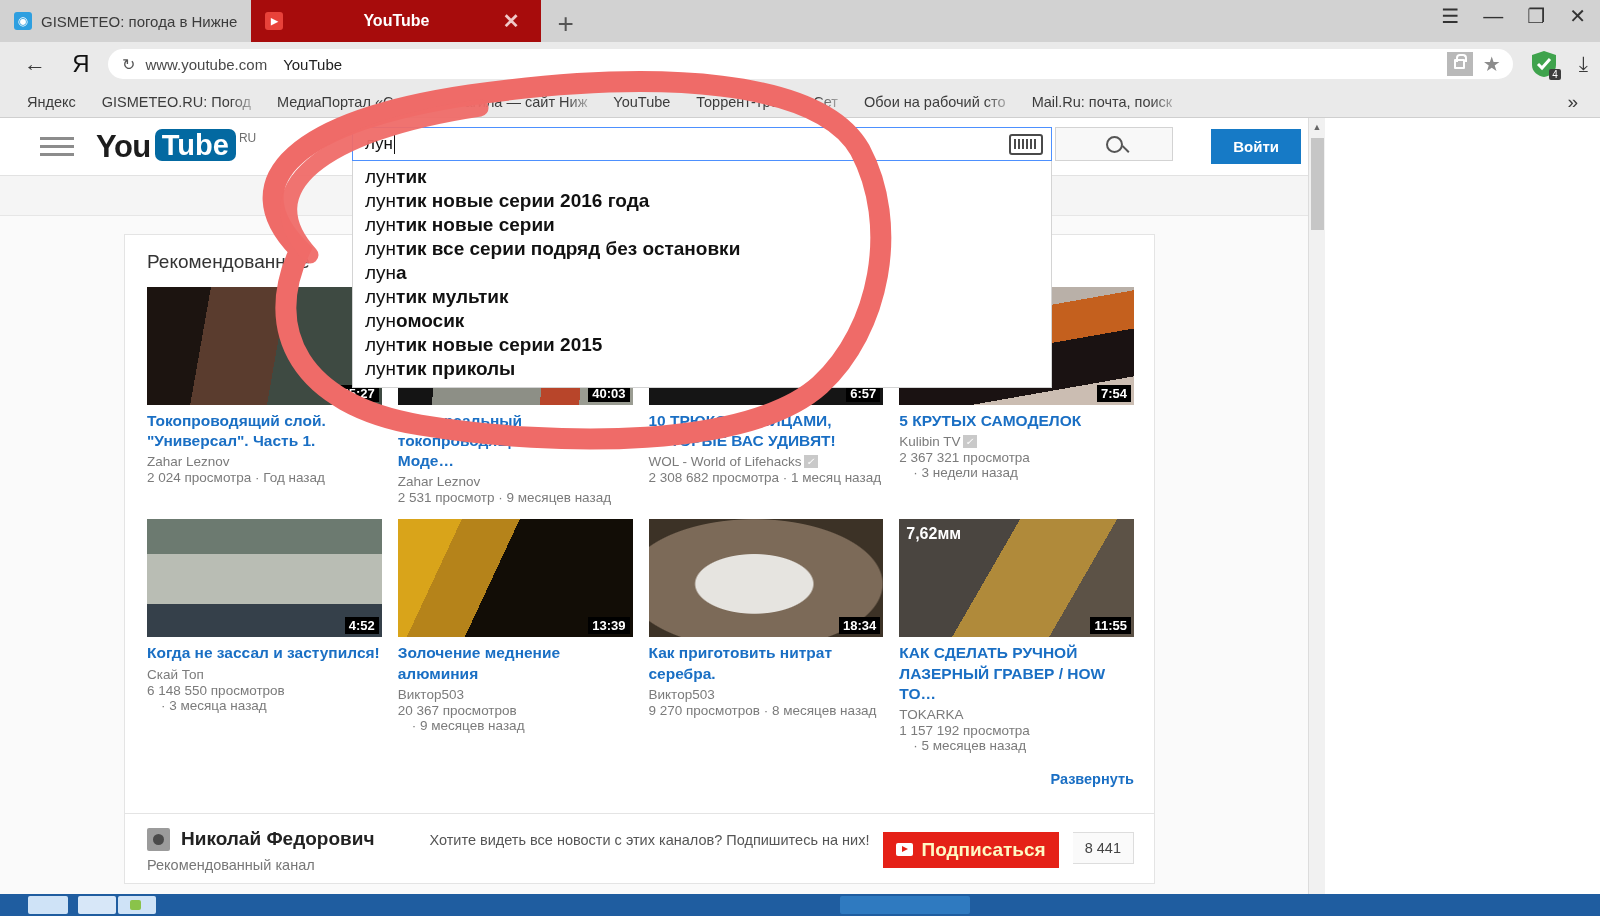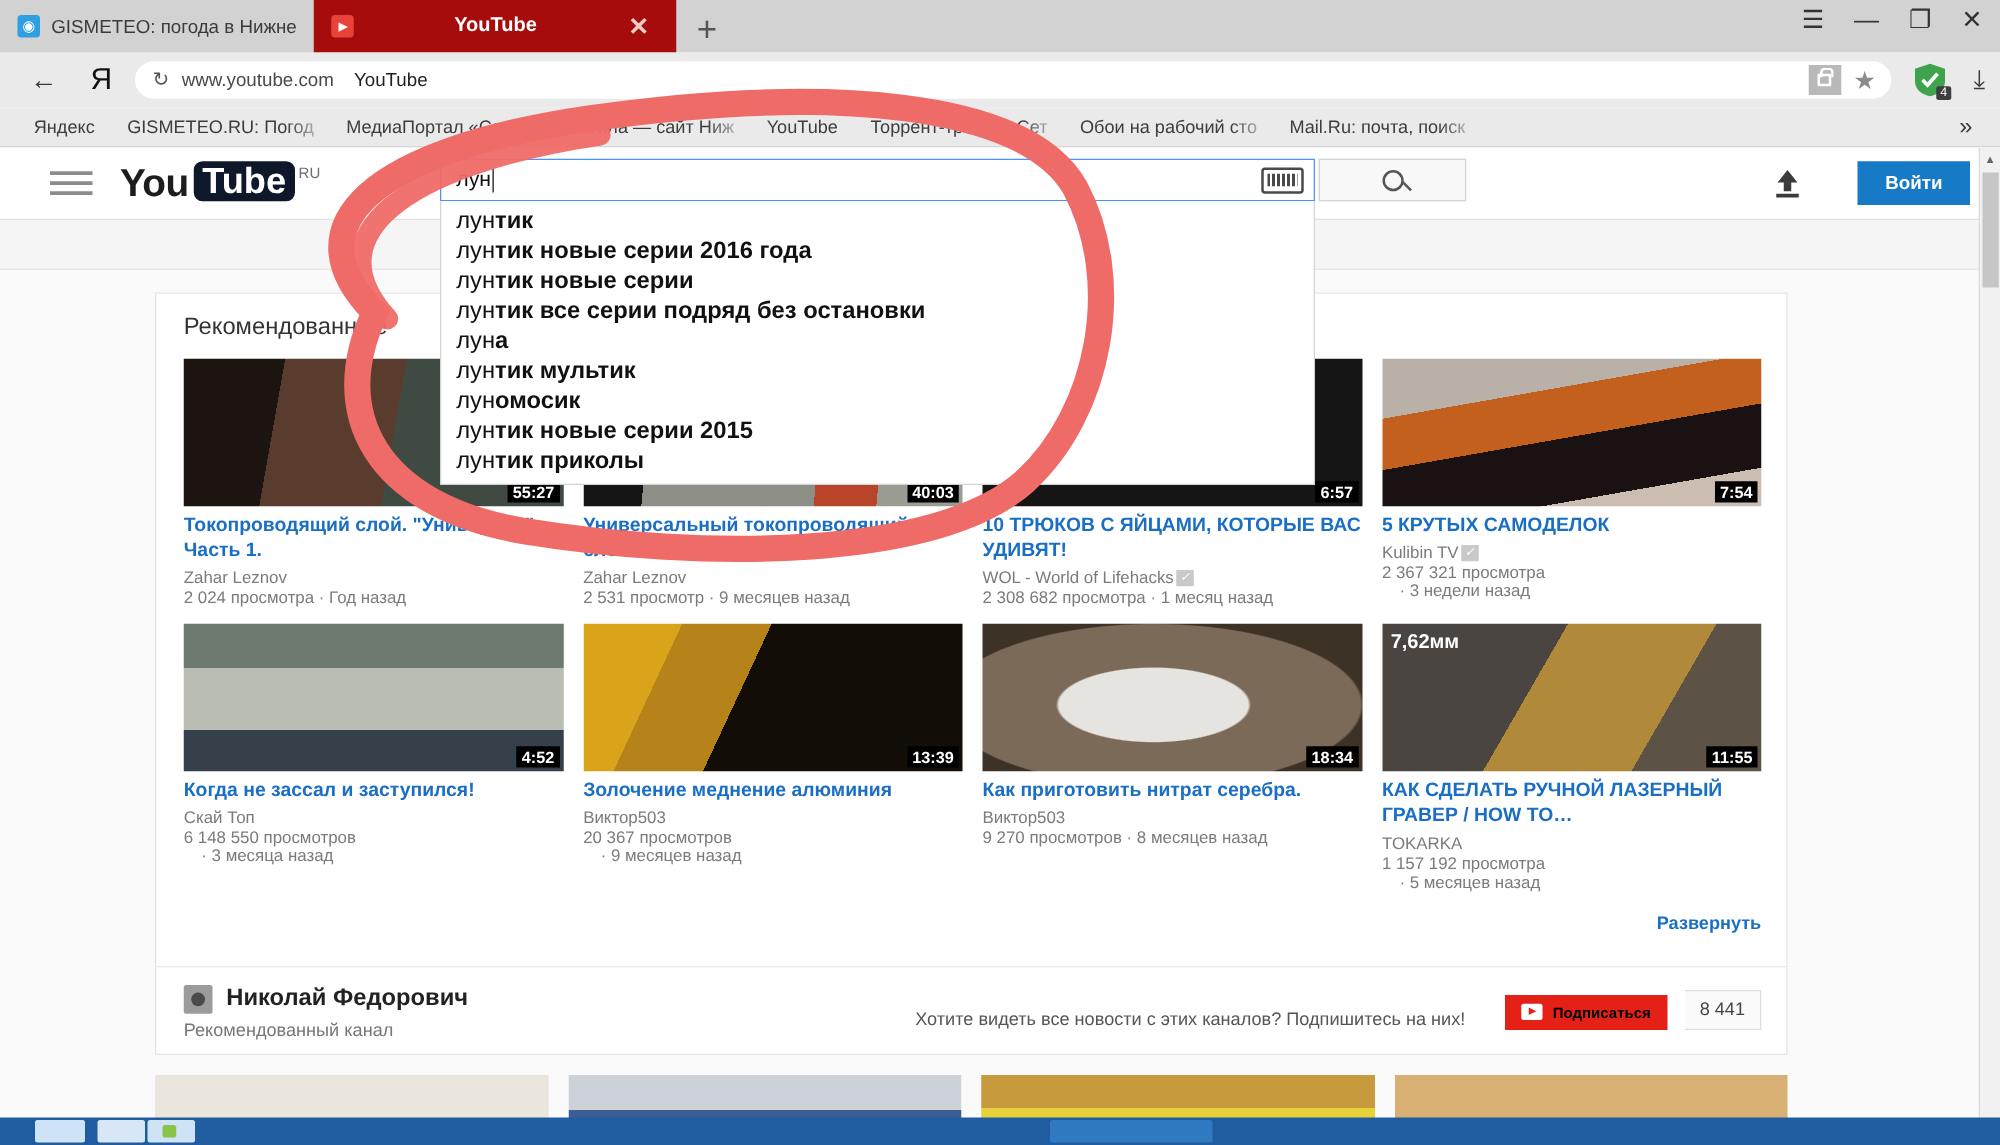--- a/index.html
+++ b/index.html
@@ -62,37 +62,37 @@
     height: 32px; background: #eaeaea; display:flex; align-items:center;
     padding: 0 14px; gap: 0px; border-bottom: 1px solid #cfcfcf;
   }
   .bm { font-size: 14.5px; color: #3c3c3c; white-space: nowrap; overflow:hidden;
         padding: 0 13px; cursor:pointer; position: relative; }
   .bm.fade::after { content:""; position:absolute; right:0; top:0; bottom:0; width: 34px;
                     background: linear-gradient(to right, rgba(234,234,234,0), #eaeaea); }
   .bm-more { margin-left:auto; font-size: 19px; color:#3c3c3c; padding-right: 8px; cursor:pointer;}
 
   
-  .viewport { position:relative; width:1600px; height: 798px; background:#fafafa; overflow:hidden; }
+  .viewport { position:relative; width:1325px; height: 798px; background:#fafafa; overflow:hidden; }
 
   
   .scrollbar { position:absolute; right:0; top:0; width: 17px; height: 798px; background:#f1f1f1; border-left:1px solid #dcdcdc; z-index: 40;}
   .sb-up, .sb-dn { height:17px; display:flex; align-items:center; justify-content:center; font-size:9px; color:#666;}
   .sb-thumb { position:absolute; top: 20px; left:2px; width: 13px; height: 92px; background:#c6c6c6; }
 
   
   .yt-head {
     height: 58px; background:#fff; border-bottom: 1px solid #e2e2e2;
     display:flex; align-items:center; padding: 0 24px 0 40px; position:relative;
   }
   .burger { width: 34px; display:flex; flex-direction:column; gap:5px; cursor:pointer; margin-right: 22px;}
   .burger i { display:block; height:3px; background:#8c8c8c; }
   .yt-logo { display:flex; align-items:flex-start; cursor:pointer; }
   .yt-you { font-size: 31px; font-weight: bold; color:#1d1d1d; letter-spacing:-0.5px; font-family:"Liberation Sans",sans-serif;}
-  .yt-tube { background:#0f172a; color:#fff; font-size: 29px; font-weight:bold; border-radius:7px;
+  .yt-tube { background:#0369a1; color:#fff; font-size: 29px; font-weight:bold; border-radius:7px;
              padding: 0 7px; margin-left: 4px; line-height: 1.12; }
   .yt-ru { font-size: 12px; color:#6d6d6d; margin-left: 3px; margin-top: 2px;}
 
   .search-wrap { position:absolute; left: 352px; top: 9px; width: 700px; z-index: 30;}
   .search-box {
     height: 34px; border: 1px solid #4d90fe; background:#fff; display:flex; align-items:center;
     padding: 0 8px 0 12px;
   }
   .search-text { font-size: 17px; color:#111; }
   .caret { display:inline-block; width:1px; height:19px; background:#111; margin-left:1px; vertical-align:-4px;}
@@ -139,24 +139,24 @@
 
   
   .chan-panel { background:#fff; border:1px solid #e4e4e4; border-top:none; margin: 0 170px 0 124px;
                 padding: 14px 20px 10px 22px; display:flex; align-items:flex-start;gap:37px; }
   .chan-left { }
   .chan-name-row { display:flex; align-items:center; gap: 11px; }
   .chan-ava { width:23px;height:23px;background:#9b9b9b; border-radius:2px; display:flex;align-items:center;justify-content:center;}
   .chan-ava i { width:11px;height:11px;border-radius:50%;background:#4a4a4a;}
   .chan-name { font-size: 19px; font-weight:bold; color:#222; }
   .chan-sub { font-size: 14.5px; color:#777; margin-top: 6px; }
-  .chan-right { margin-left:auto; display:flex; align-items:flex-end; gap: 14px; padding-top: 4px;}
+  .chan-right { margin-left:auto; display:flex; align-items:flex-start; gap: 14px; padding-top: 4px;}
   .promo-text { font-size: 14.5px; color:#555; }
-  .sub-btn { background:#e52117; color:#000000; font-weight:bold; font-size:12px; padding: 7px 13px;
-             display:flex; align-items:center; gap:8px; cursor:pointer;margin-left:18px;}
+  .sub-btn { background:#e52117; color:#fef9c3; font-weight:bold; font-size:19px; padding: 7px 13px;
+             display:flex; align-items:center; gap:8px; cursor:pointer;}
   .sub-play { width:17px;height:13px;background:#fff;border-radius:2px; position:relative;}
   .sub-play:after{content:"";position:absolute;left:6px;top:3px;border-left:6px solid #e52117;border-top:3.5px solid transparent;border-bottom:3.5px solid transparent;}
   .sub-count { border:1px solid #ddd; border-left:none; background:#fafafa; color:#444; font-size:14.5px;
                padding: 7px 12px; }
 
   .bottom-row { margin: 16px 170px 0 124px; display:grid; grid-template-columns: repeat(4,1fr); gap:0 16px;}
   .bthumb { height: 58px; overflow:hidden; position:relative;}
 
   
   .taskbar { position:absolute; left:0; bottom:0; width:1600px; height: 22px; background:#1f5da0; z-index: 60;}

